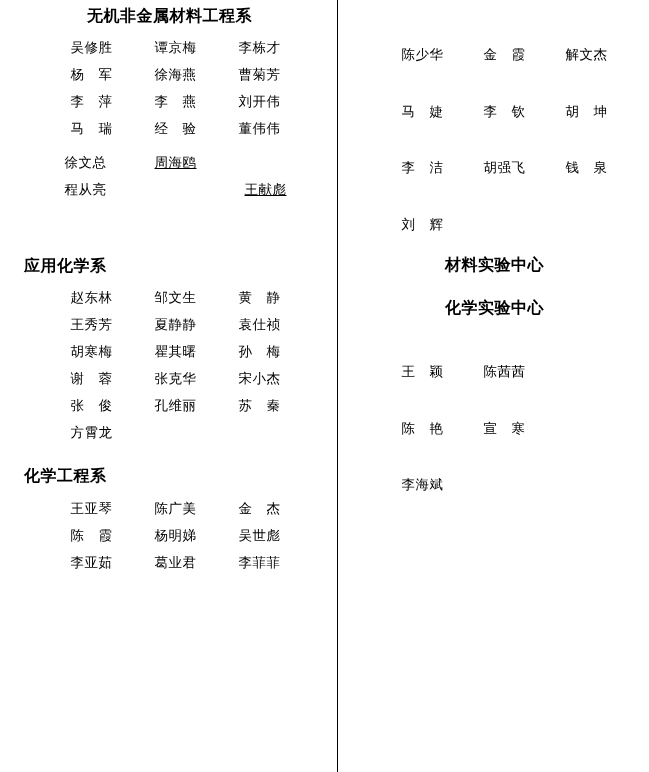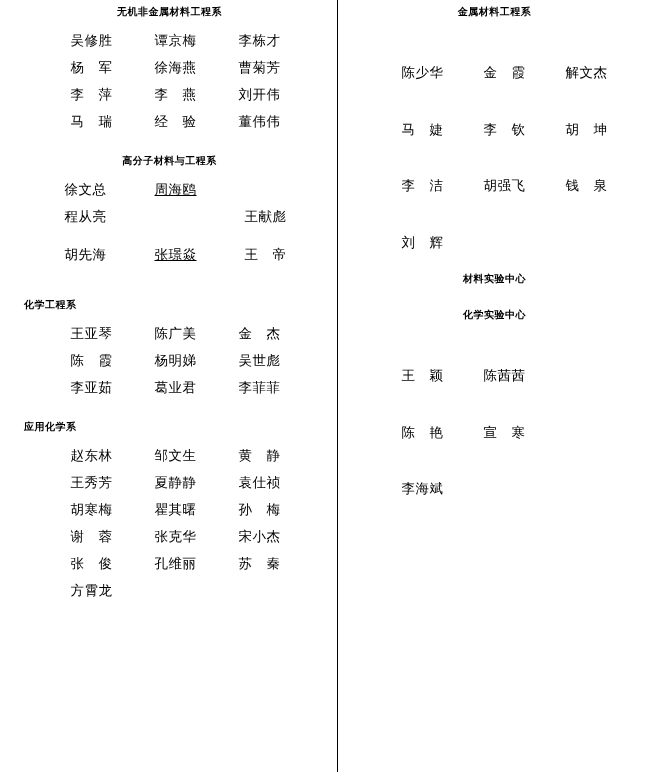--- a/index.html
+++ b/index.html
@@ -41,21 +41,21 @@
   .col-right {
     left: 338px;
     width: 311px;
     padding: 0 8px 0 10px;
   }
   .section {
     margin-bottom: 2px;
   }
   .section-title {
     font-weight: bold;
-    font-size: 10px;
+    font-size: 16px;
     letter-spacing: 0.5px;
     line-height: 1.2;
   }
   .title-center {
     text-align: center;
   }
   .title-indent {
     text-align: left;
     padding-left: 14px;
   }
@@ -84,21 +84,21 @@
   
   .sp-title-top-0 { padding-top: 6px; }
   .sp-title-top-2 { padding-top: 22px; }
   .names-top { padding-top: 16px; }
 
   .row-gap { height: 11px; }
 
   
   .poly .name-cell:nth-child(1) { width: 84px; padding-left: 12px; }
   .poly .name-cell:nth-child(2) { width: 96px; text-decoration: underline; }
-  .poly .name-cell:nth-child(3) { width: 84px; }
+  .poly .name-cell:nth-child(3) { width: 84px; text-decoration: underline; }
 </style>
 </head>
 <body>
 
 <div class="page">
 
   <div class="divider"></div>
 
   <div class="column col-left">
 
@@ -117,90 +117,85 @@
           <span class="name-cell">李　萍</span><span class="name-cell">李　燕</span><span class="name-cell">刘开伟</span>
         </div>
         <div class="row-gap"></div>
         <div class="name-row">
           <span class="name-cell">马　瑞</span><span class="name-cell">经　验</span><span class="name-cell">董伟伟</span>
         </div>
       </div>
     </div>
 
     <div class="section poly">
-      <div class="section-title title-center sp-title-top-2">高分子材料与工程系</div>
       <div class="name-grid names-top">
         <div class="name-row">
           <span class="name-cell">徐文总</span><span class="name-cell">周海鸥</span><span class="name-cell"></span>
         </div>
         <div class="row-gap"></div>
         <div class="name-row">
           <span class="name-cell">程从亮</span><span class="name-cell"></span><span class="name-cell">王献彪</span>
         </div>
         <div class="row-gap"></div>
         <div class="row-gap"></div>
-        <div class="name-row">
-          <span class="name-cell">胡先海</span><span class="name-cell">张璟焱</span><span class="name-cell">王　帝</span>
-        </div>
-        <div class="row-gap"></div>
+        <div class="row-gap"></div>
+      </div>
+    </div>
+
+    <div class="section">
+      <div class="section-title title-indent sp-title-top-2">应用化学系</div>
+      <div class="name-grid names-top">
+        <div class="name-row">
+          <span class="name-cell">赵东林</span><span class="name-cell">邹文生</span><span class="name-cell">黄　静</span>
+        </div>
+        <div class="row-gap"></div>
+        <div class="name-row">
+          <span class="name-cell">王秀芳</span><span class="name-cell">夏静静</span><span class="name-cell">袁仕祯</span>
+        </div>
+        <div class="row-gap"></div>
+        <div class="name-row">
+          <span class="name-cell">胡寒梅</span><span class="name-cell">瞿其曙</span><span class="name-cell">孙　梅</span>
+        </div>
+        <div class="row-gap"></div>
+        <div class="name-row">
+          <span class="name-cell">谢　蓉</span><span class="name-cell">张克华</span><span class="name-cell">宋小杰</span>
+        </div>
+        <div class="row-gap"></div>
+        <div class="name-row">
+          <span class="name-cell">张　俊</span><span class="name-cell">孔维丽</span><span class="name-cell">苏　秦</span>
+        </div>
+        <div class="row-gap"></div>
+        <div class="name-row">
+          <span class="name-cell">方霄龙</span><span class="name-cell"></span><span class="name-cell"></span>
+        </div>
       </div>
     </div>
 
     <div class="section">
       <div class="section-title title-indent sp-title-top-2">化学工程系</div>
       <div class="name-grid names-top">
         <div class="name-row">
           <span class="name-cell">王亚琴</span><span class="name-cell">陈广美</span><span class="name-cell">金　杰</span>
         </div>
         <div class="row-gap"></div>
         <div class="name-row">
           <span class="name-cell">陈　霞</span><span class="name-cell">杨明娣</span><span class="name-cell">吴世彪</span>
         </div>
         <div class="row-gap"></div>
         <div class="name-row">
           <span class="name-cell">李亚茹</span><span class="name-cell">葛业君</span><span class="name-cell">李菲菲</span>
         </div>
       </div>
     </div>
 
-    <div class="section">
-      <div class="section-title title-indent sp-title-top-2">应用化学系</div>
-      <div class="name-grid names-top">
-        <div class="name-row">
-          <span class="name-cell">赵东林</span><span class="name-cell">邹文生</span><span class="name-cell">黄　静</span>
-        </div>
-        <div class="row-gap"></div>
-        <div class="name-row">
-          <span class="name-cell">王秀芳</span><span class="name-cell">夏静静</span><span class="name-cell">袁仕祯</span>
-        </div>
-        <div class="row-gap"></div>
-        <div class="name-row">
-          <span class="name-cell">胡寒梅</span><span class="name-cell">瞿其曙</span><span class="name-cell">孙　梅</span>
-        </div>
-        <div class="row-gap"></div>
-        <div class="name-row">
-          <span class="name-cell">谢　蓉</span><span class="name-cell">张克华</span><span class="name-cell">宋小杰</span>
-        </div>
-        <div class="row-gap"></div>
-        <div class="name-row">
-          <span class="name-cell">张　俊</span><span class="name-cell">孔维丽</span><span class="name-cell">苏　秦</span>
-        </div>
-        <div class="row-gap"></div>
-        <div class="name-row">
-          <span class="name-cell">方霄龙</span><span class="name-cell"></span><span class="name-cell"></span>
-        </div>
-      </div>
-    </div>
-
   </div>
 
   <div class="column col-right">
 
     <div class="section">
-      <div class="section-title title-center sp-title-top-0">金属材料工程系</div>
       <div class="name-grid names-top">
         <div class="name-row">
           <span class="name-cell">陈少华</span><span class="name-cell">金　霞</span><span class="name-cell">解文杰</span>
         </div>
         <div class="row-gap"></div>
         <div class="name-row">
           <span class="name-cell">马　婕</span><span class="name-cell">李　钦</span><span class="name-cell">胡　坤</span>
         </div>
         <div class="row-gap"></div>
         <div class="name-row">

